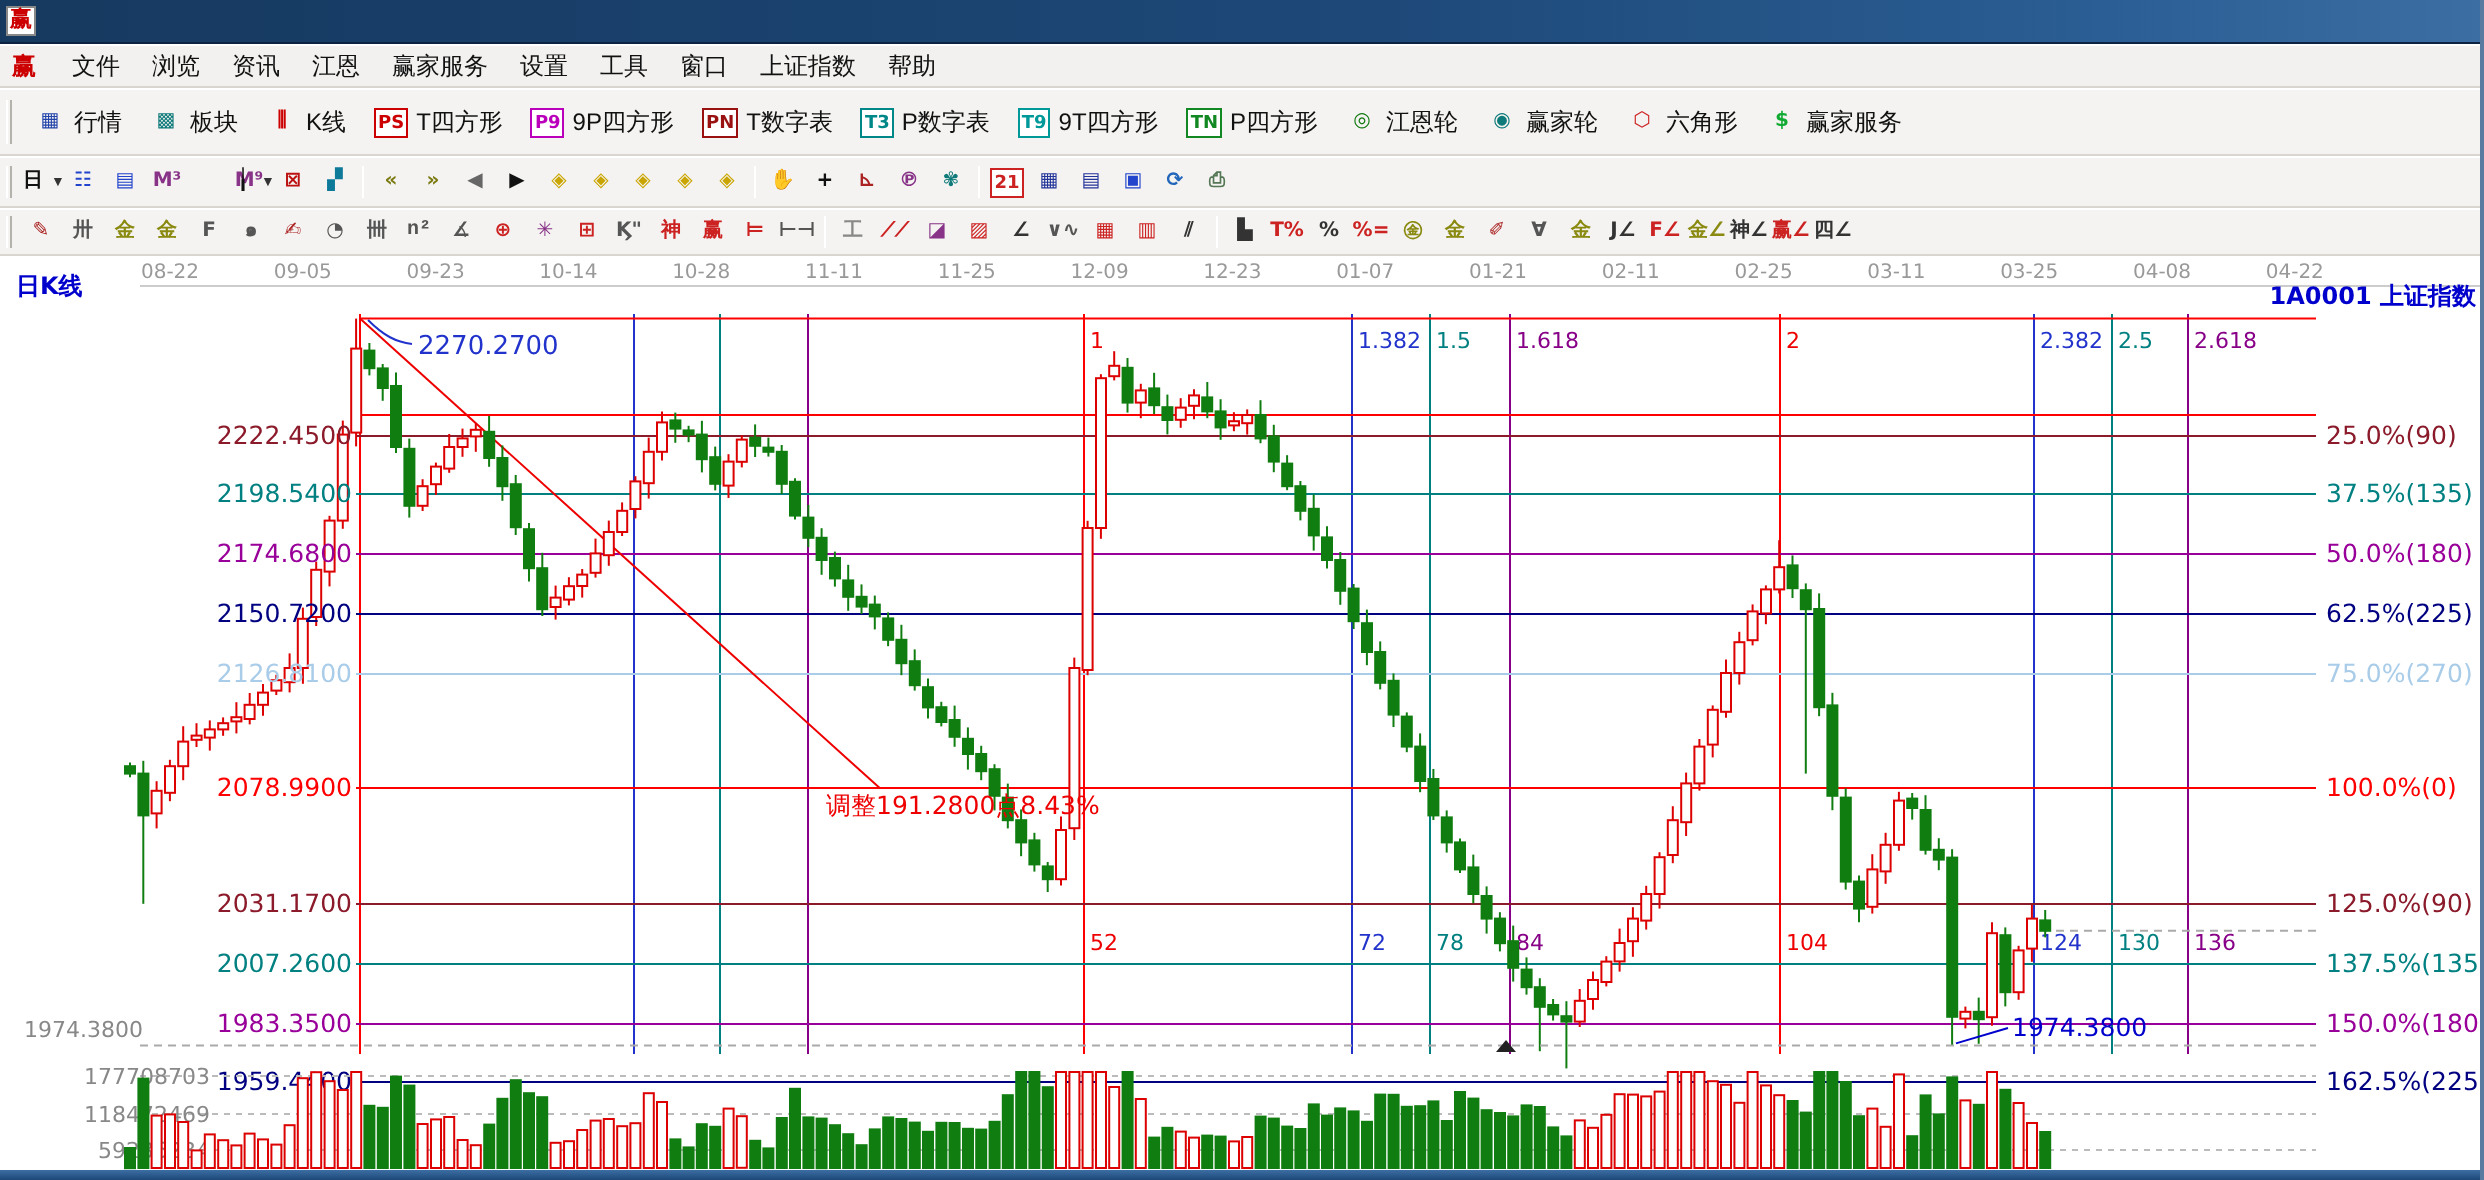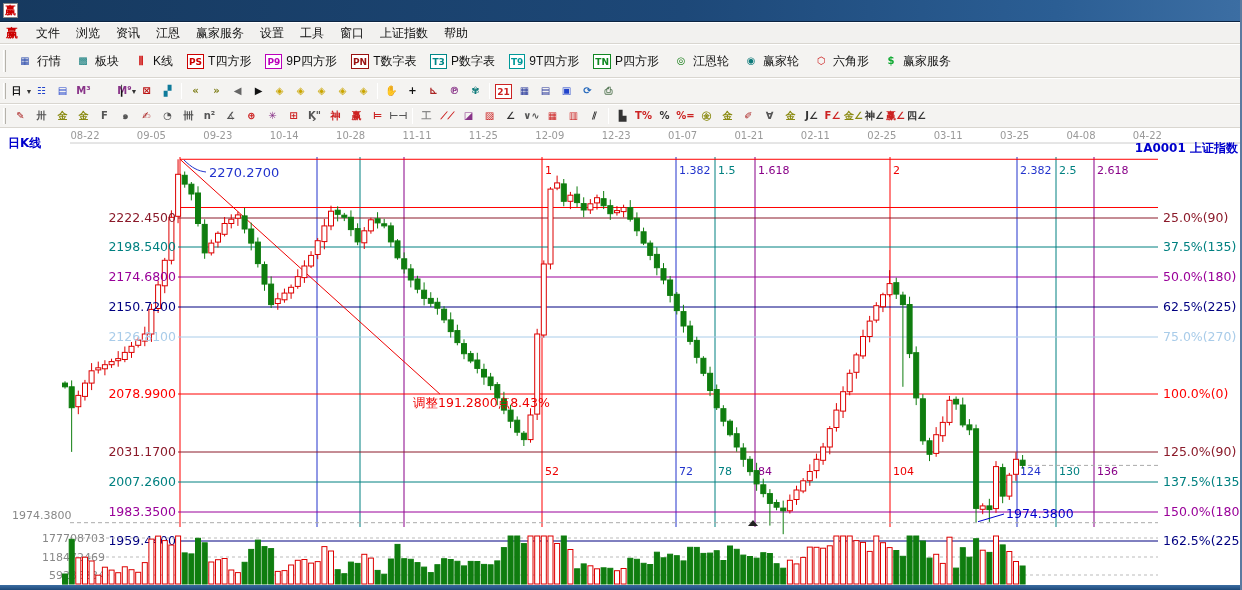--- a/index.html
+++ b/index.html
@@ -233,21 +233,21 @@
       <div class="ico-btn small">
         <span class="tb-ico" style="color: rgb(170, 34, 34);">✍</span>
       </div>
       <div class="ico-btn small">
         <span class="tb-ico" style="color: rgb(85, 85, 85);">◔</span>
       </div>
       <div class="ico-btn small">
         <span class="tb-ico" style="color: rgb(85, 85, 85);">卌</span>
       </div>
       <div class="ico-btn small">
-        <span class="tb-ico" style="color: rgb(85, 85, 85);">n²</span>
+        <span class="tb-ico" style="color: rgb(85, 85, 85); font-family: Liberation Mono, monospace;">n²</span>
       </div>
       <div class="ico-btn small">
         <span class="tb-ico" style="color: rgb(85, 85, 85);">∡</span>
       </div>
       <div class="ico-btn small">
         <span class="tb-ico" style="color: rgb(204, 34, 34);">⊕</span>
       </div>
       <div class="ico-btn small">
         <span class="tb-ico" style="color: rgb(136, 51, 136);">✳</span>
       </div>

